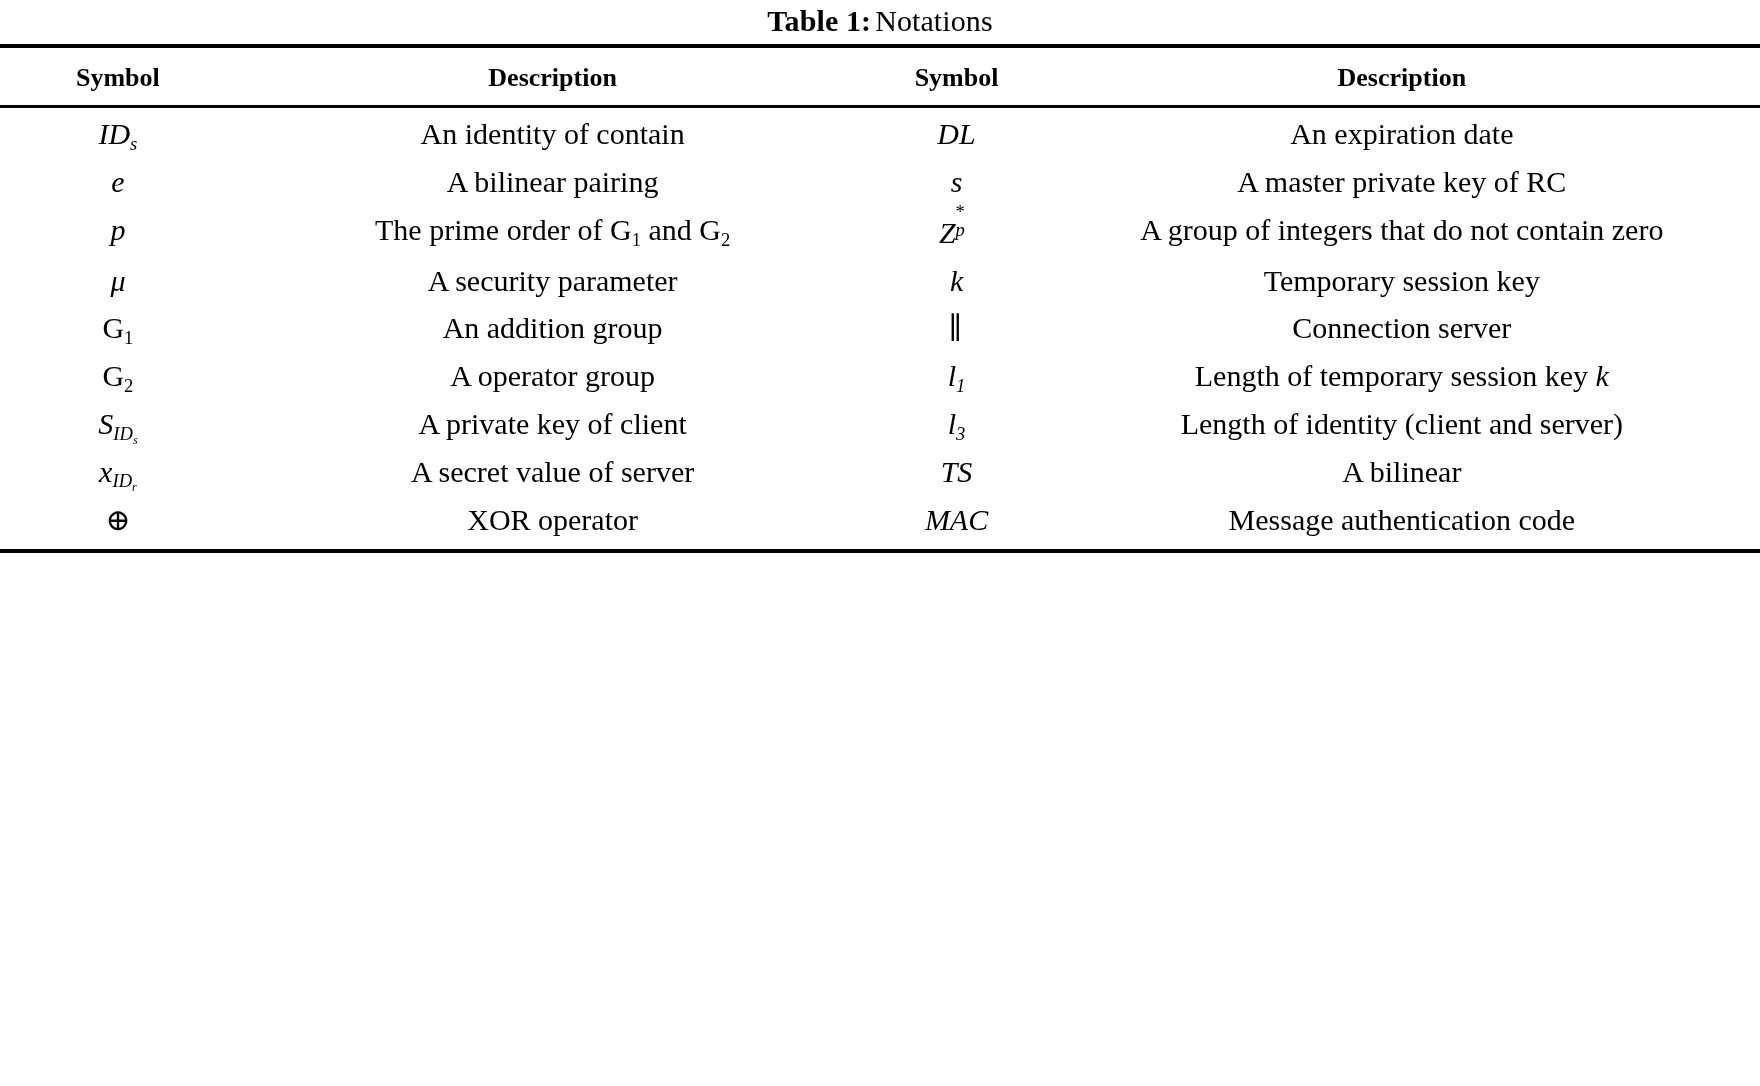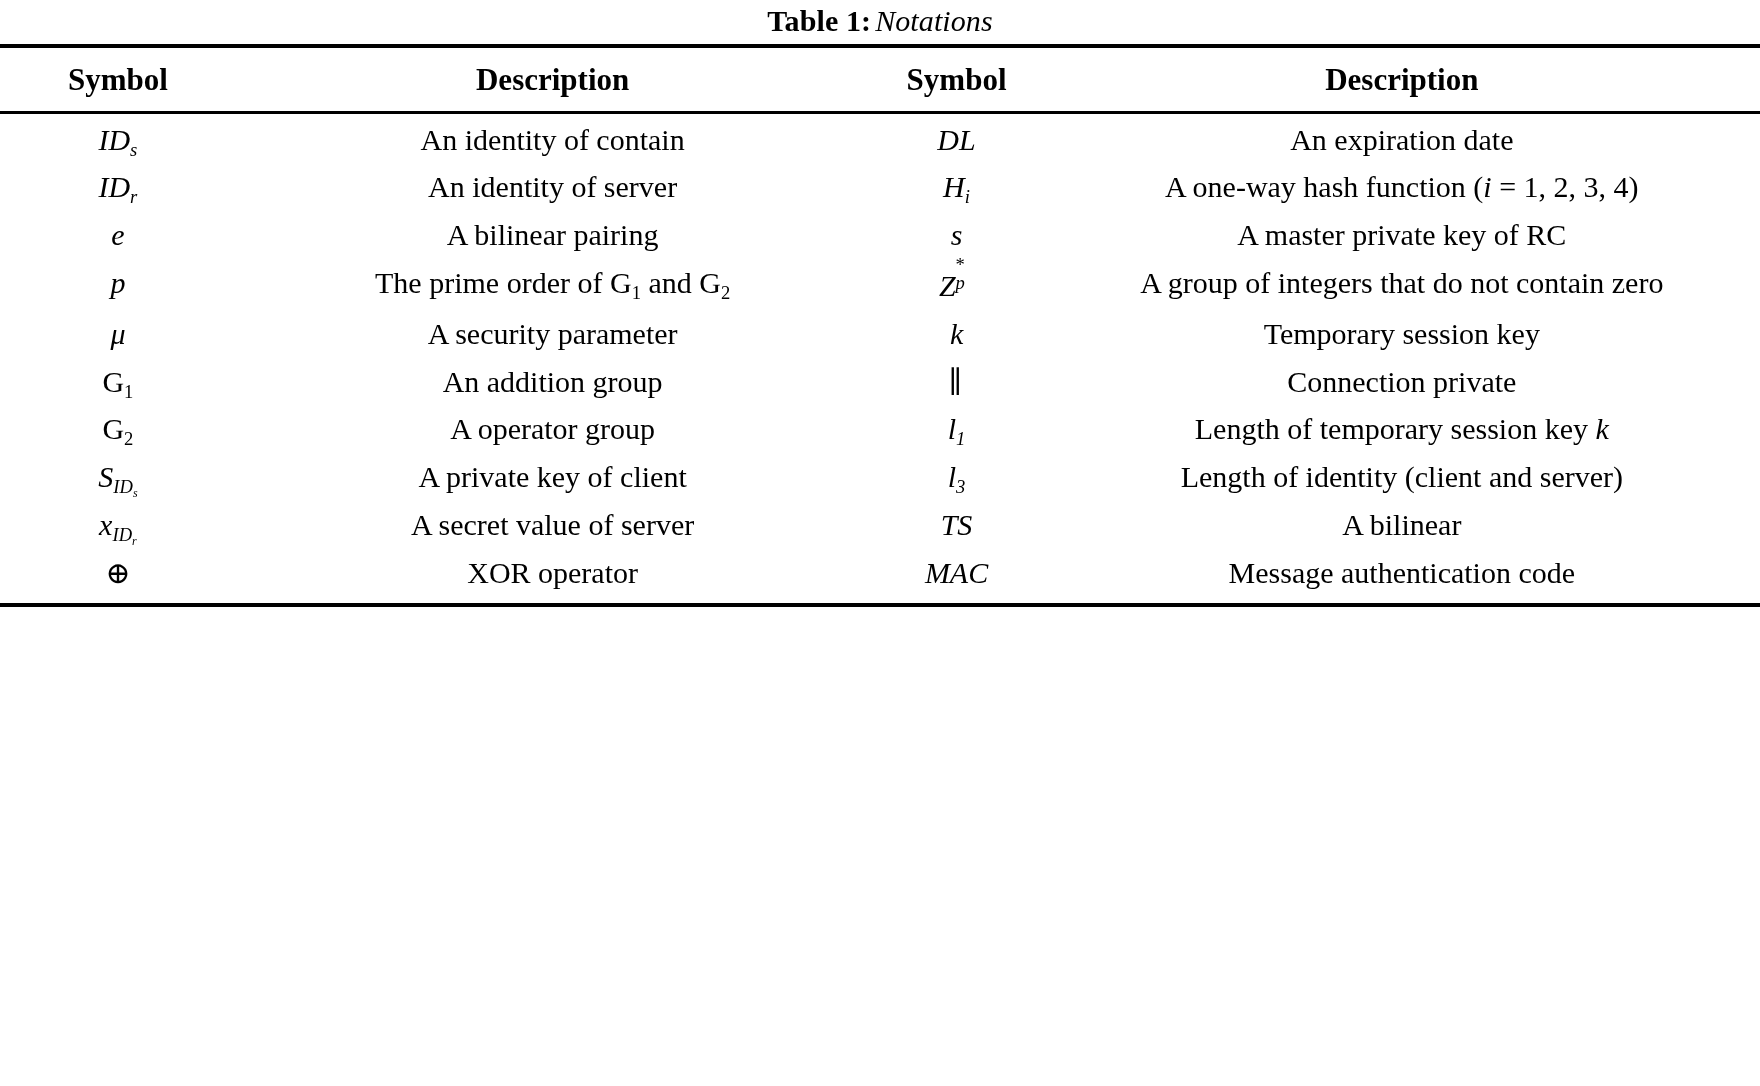--- a/index.html
+++ b/index.html
@@ -31,21 +31,20 @@
     padding-bottom: 8px;
     letter-spacing: 0.1px;
   }
   .caption .cap-label {
     font-weight: bold;
     text-align: center;
   }
   .caption .cap-text {
     font-weight: normal;
     margin-left: 4px;
-    font-style: italic;
   }
 
   
   .rule-thick {
     height: 0;
     border-top: 4px solid #000;
     width: 100%;
   }
 
   
@@ -55,21 +54,21 @@
     table-layout: fixed;
     font-size: 30px;
   }
   table.notations col.c-sym1 { width: 13.4%; }
   table.notations col.c-des1 { width: 36.0%; }
   table.notations col.c-sym2 { width: 9.9%; }
   table.notations col.c-des2 { width: 40.7%; }
 
   table.notations thead th {
     font-weight: bold;
-    font-size: 31px;
+    font-size: 26px;
     text-align: center;
     padding: 16px 4px 14px 4px;
     vertical-align: middle;
     line-height: 1.05;
   }
 
   table.notations tbody td {
     text-align: center;
     vertical-align: top;
     padding: 7px 6px 6px 6px;
@@ -165,26 +164,20 @@
       </tr>
     </thead>
     <tbody id="tbody">
         <tr>
           <td class="sym"><span class="mi">ID<sub>s</sub></span></td>
           <td>An identity of contain</td>
           <td class="sym"><span class="mi">DL</span></td>
           <td>An expiration date</td>
         </tr>
         <tr>
-          <td class="sym"><span class="mi">ID<sub>r</sub></span></td>
-          <td>An identity of server</td>
-          <td class="sym"><span class="mi">H<sub>i</sub></span></td>
-          <td>A one-way hash function (<span class="mi">i</span> = 1, 2, 3, 4)</td>
-        </tr>
-        <tr>
           <td class="sym"><span class="mi">e</span></td>
           <td>A bilinear pairing</td>
           <td class="sym"><span class="mi">s</span></td>
           <td>A master private key of RC</td>
         </tr>
         <tr>
           <td class="sym"><span class="mi">p</span></td>
           <td>The prime order of G<sub>1</sub> and G<sub>2</sub></td>
           <td class="sym"><span class="stack"><span class="base mi">Z</span><span class="scripts"><span class="sp">*</span><span class="sb">p</span></span></span></td>
           <td>A group of integers that do not contain zero</td>
@@ -192,21 +185,21 @@
         <tr>
           <td class="sym"><span class="mi">μ</span></td>
           <td>A security parameter</td>
           <td class="sym"><span class="mi">k</span></td>
           <td>Temporary session key</td>
         </tr>
         <tr>
           <td class="sym"><span class="mup">G<sub>1</sub></span></td>
           <td>An addition group</td>
           <td class="sym"><span class="par">∥</span></td>
-          <td>Connection private</td>
+          <td>Connection server</td>
         </tr>
         <tr>
           <td class="sym"><span class="mup">G<sub>2</sub></span></td>
           <td>A operator group</td>
           <td class="sym"><span class="mi">l<sub>1</sub></span></td>
           <td>Length of temporary session key <span class="mi">k</span></td>
         </tr>
         <tr>
           <td class="sym"><span class="mi">S</span><sub class="mi">ID<sub class="subsub">s</sub></sub></td>
           <td>A private key of client</td>

